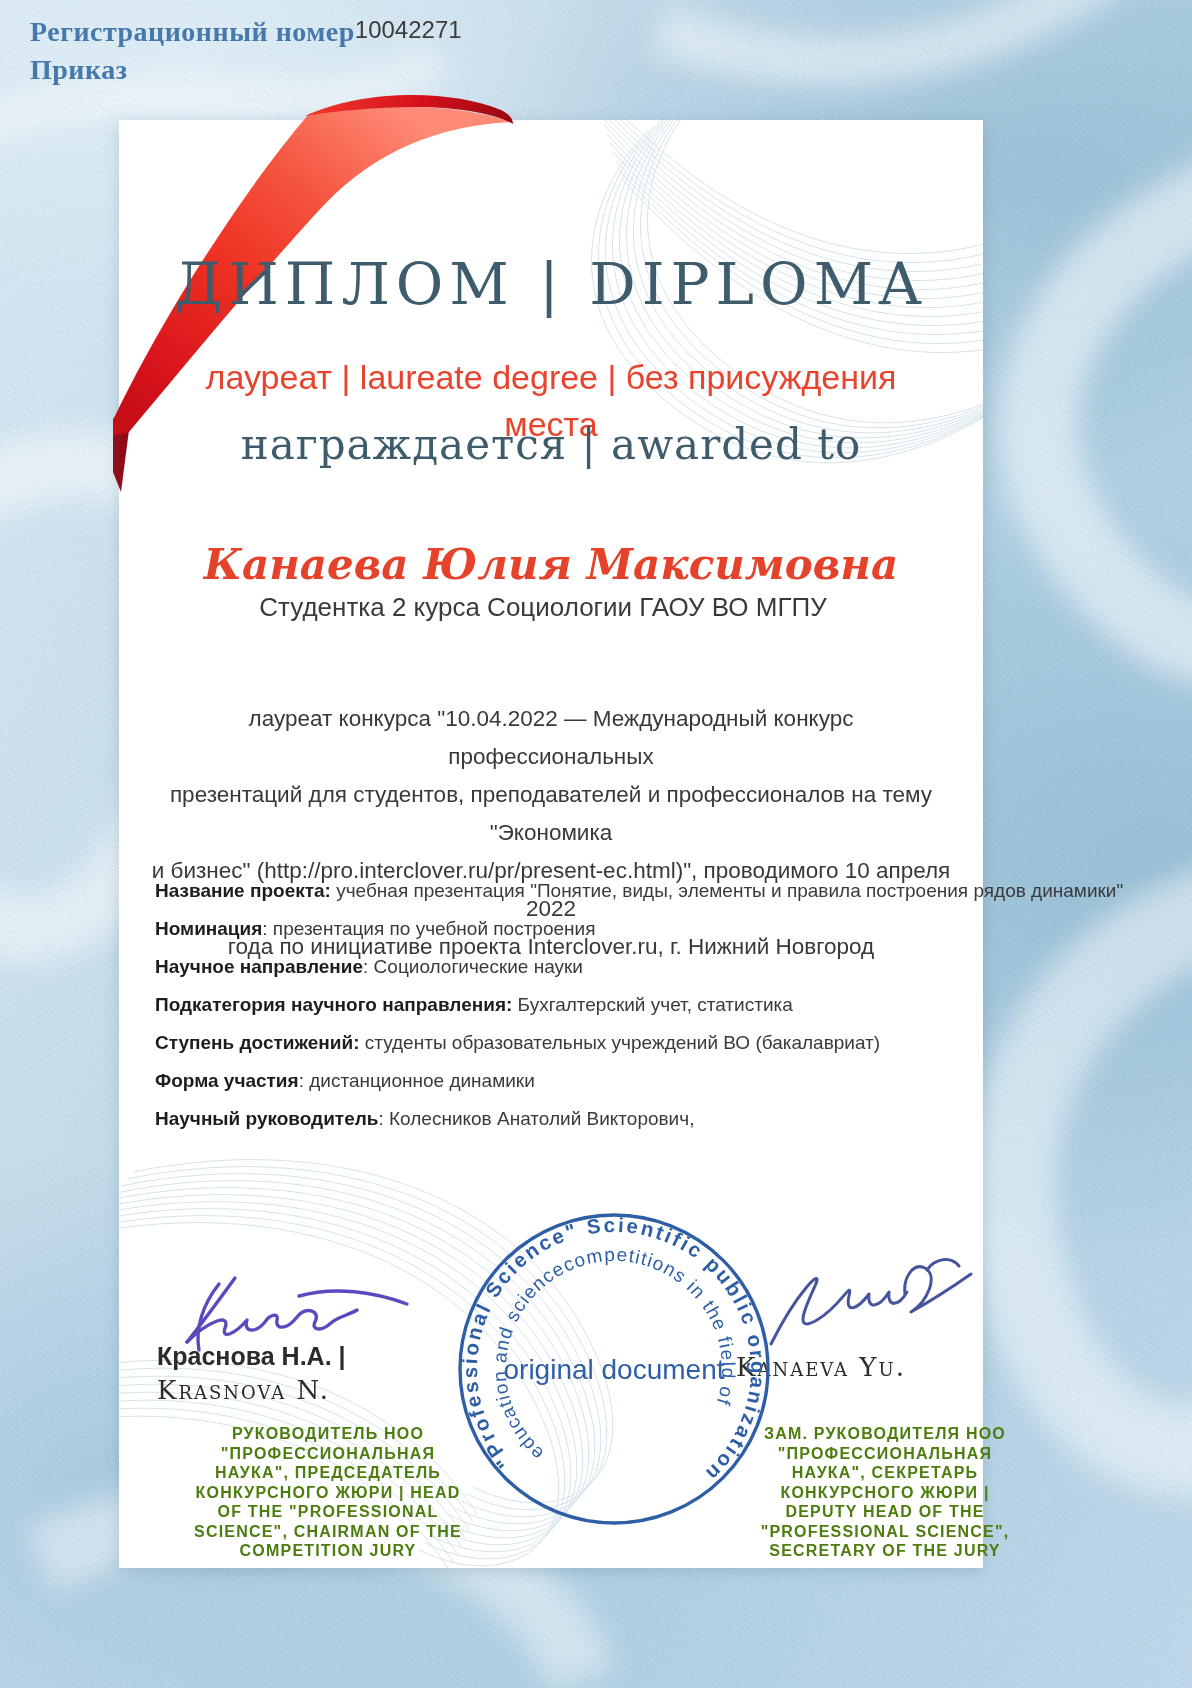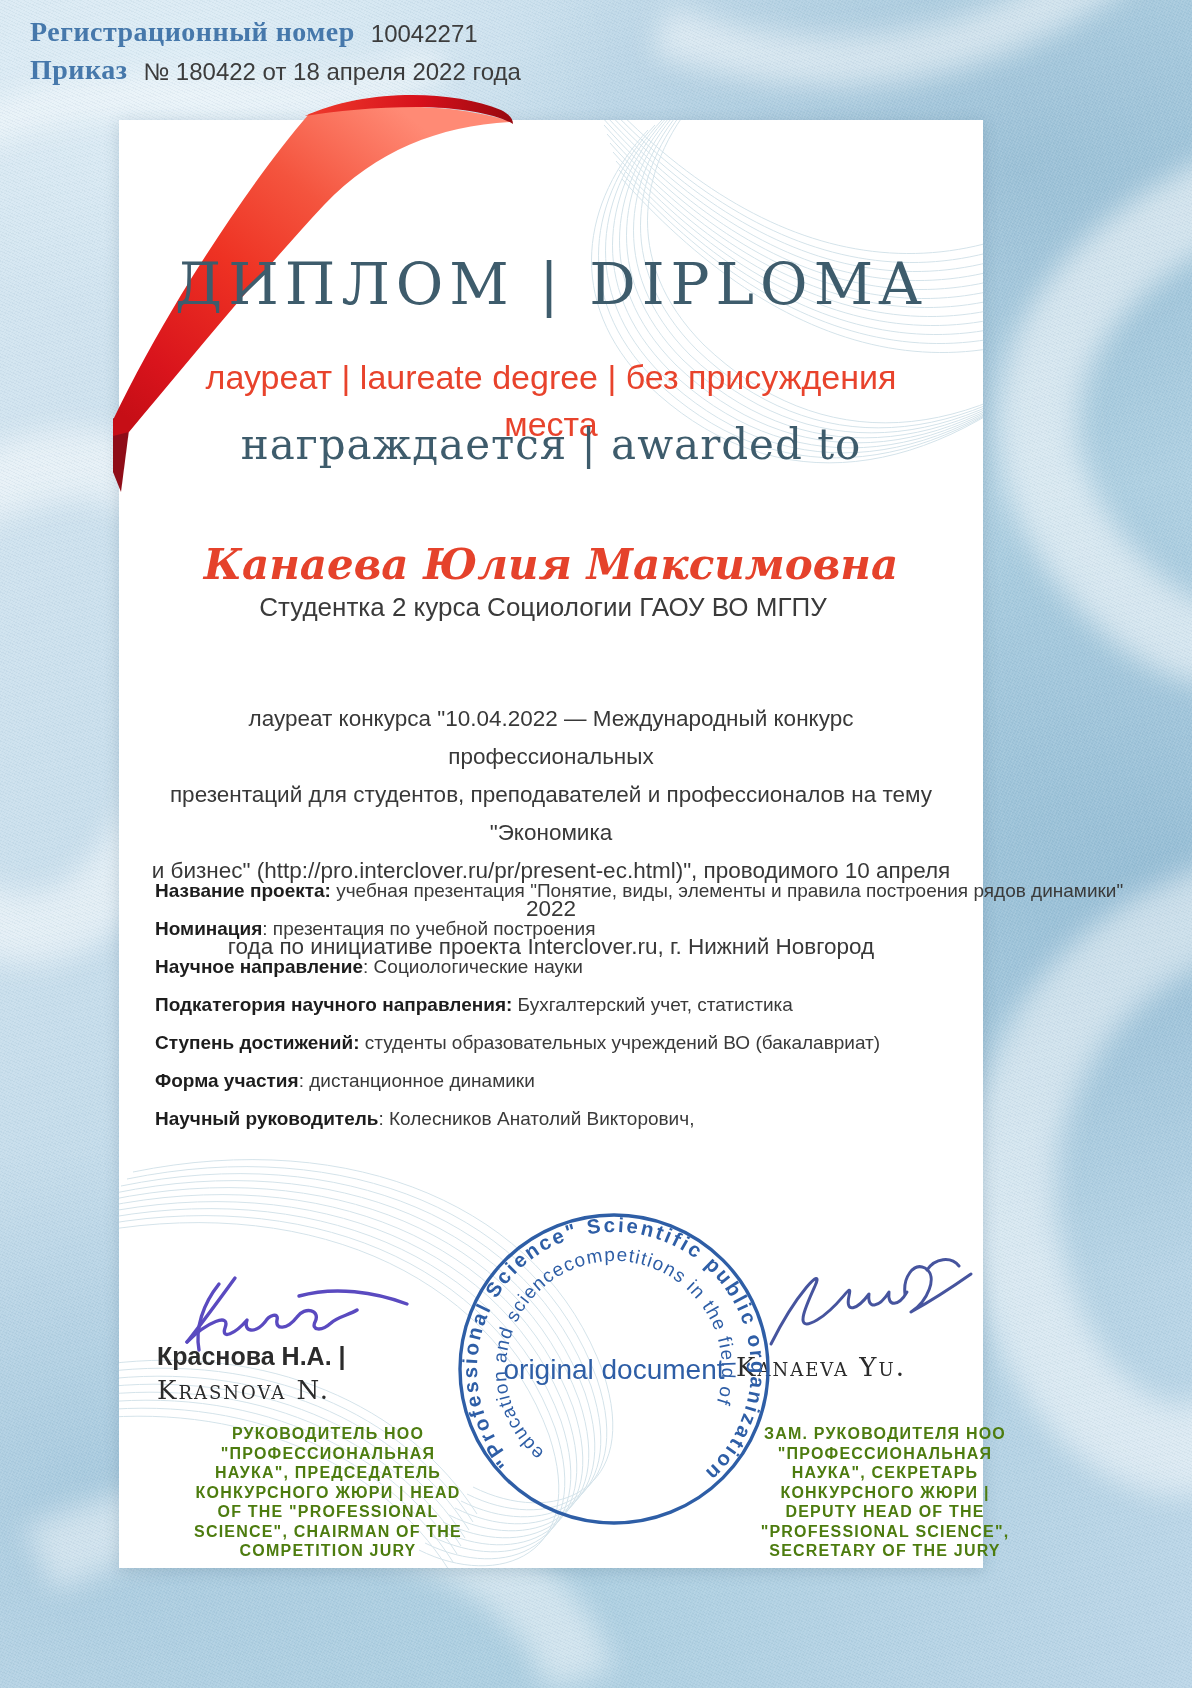--- a/index.html
+++ b/index.html
@@ -10,21 +10,21 @@
       radial-gradient(820px 640px at 98% 52%, rgba(120,168,198,.50), rgba(0,0,0,0) 62%),
       radial-gradient(760px 540px at 8% 88%, rgba(140,184,210,.45), rgba(0,0,0,0) 62%),
       radial-gradient(700px 420px at 16% 4%, rgba(225,239,247,.9), rgba(0,0,0,0) 60%),
       linear-gradient(115deg,#d8e8f2 0%,#c3dbea 35%,#adcfe1 65%,#bdd7e8 100%);}
   .mesh{position:absolute;inset:0;pointer-events:none;opacity:.55;background-image:
       repeating-linear-gradient(115deg, rgba(255,255,255,.16) 0 1px, rgba(0,0,0,0) 1px 3px),
       repeating-linear-gradient(25deg, rgba(84,126,156,.12) 0 1px, rgba(0,0,0,0) 1px 3px);}
   .bg-decor{position:absolute;inset:0;pointer-events:none;}
 
   .reg-block{position:absolute;left:30px;top:16px;z-index:5;}
-  .reg-line{display:flex;align-items:flex-end;gap:16px;margin-bottom:6px;}
+  .reg-line{display:flex;align-items:flex-start;gap:0;margin-bottom:6px;}
   .reg-label{font-family:"Liberation Serif",serif;font-weight:bold;color:#4678ab;font-size:28px;letter-spacing:.5px;}
   .reg-value{color:#3c3c3c;font-size:24px;}
 
   .card{position:absolute;left:119px;top:120px;width:864px;height:1448px;background:#ffffff;
         box-shadow:0 3px 14px rgba(64,96,120,.22);}
   .card-clip{position:absolute;inset:0;overflow:hidden;z-index:1;}
   .guilloche{stroke:#8fb6c8;fill:none;stroke-width:1;opacity:.38;}
   .ribbon{position:absolute;left:-10px;top:-34px;z-index:2;overflow:visible;}
 
   .title{position:absolute;left:0;right:0;top:130px;margin:0;text-align:center;z-index:3;
@@ -82,21 +82,20 @@
   </svg>
   <div class="mesh"></div>
 
   <div class="reg-block">
     <div class="reg-line">
       <span class="reg-label">Регистрационный номер</span>
       <span class="reg-value">10042271</span>
     </div>
     <div class="reg-line">
       <span class="reg-label">Приказ</span>
-      <span class="reg-value">№ 180422 от 18 апреля 2022 года</span>
     </div>
   </div>
 
   <div class="card">
 
     <div class="card-clip">
       <svg class="guilloche" width="954" height="1448" viewBox="0 0 954 1448">
         <defs>
           <path id="swA" d="M 470,-40 C 640,150 830,190 1010,50"></path>
           <path id="swB" d="M 1000,200 C 850,330 700,335 585,225 C 500,140 520,40 585,-30"></path>

